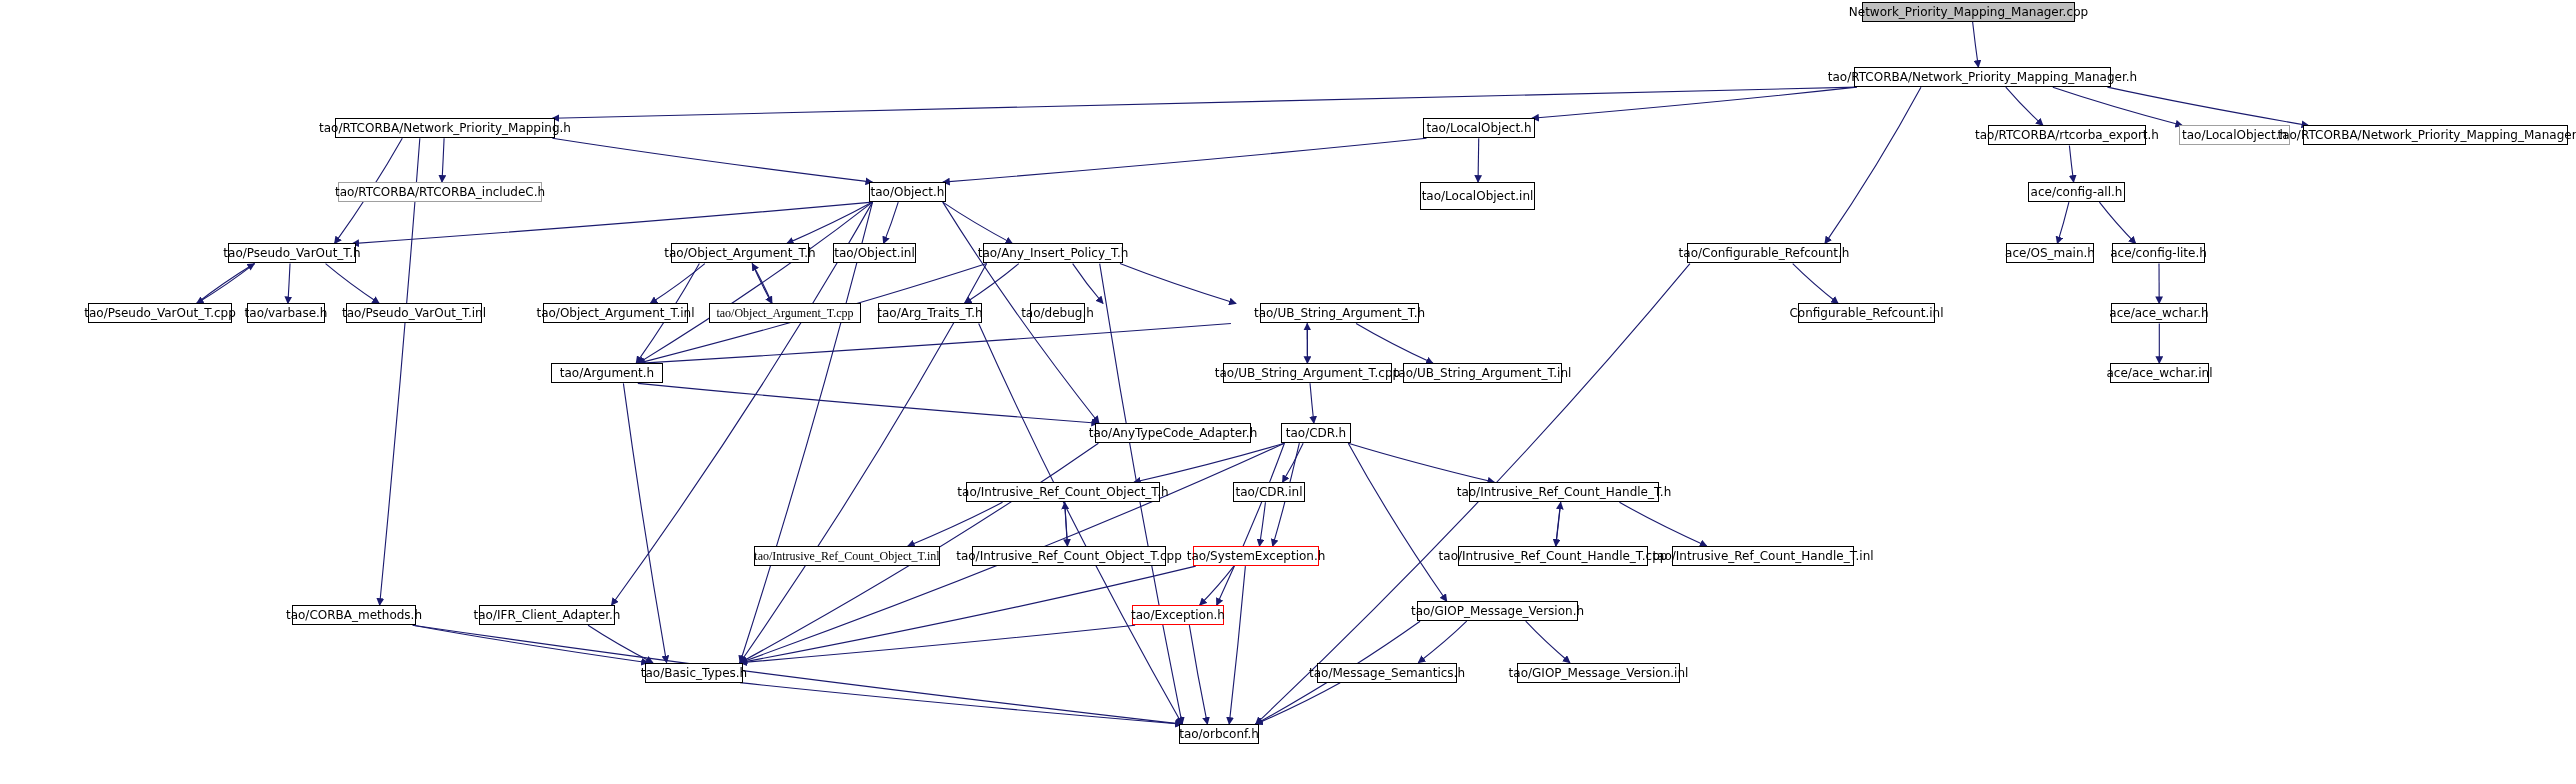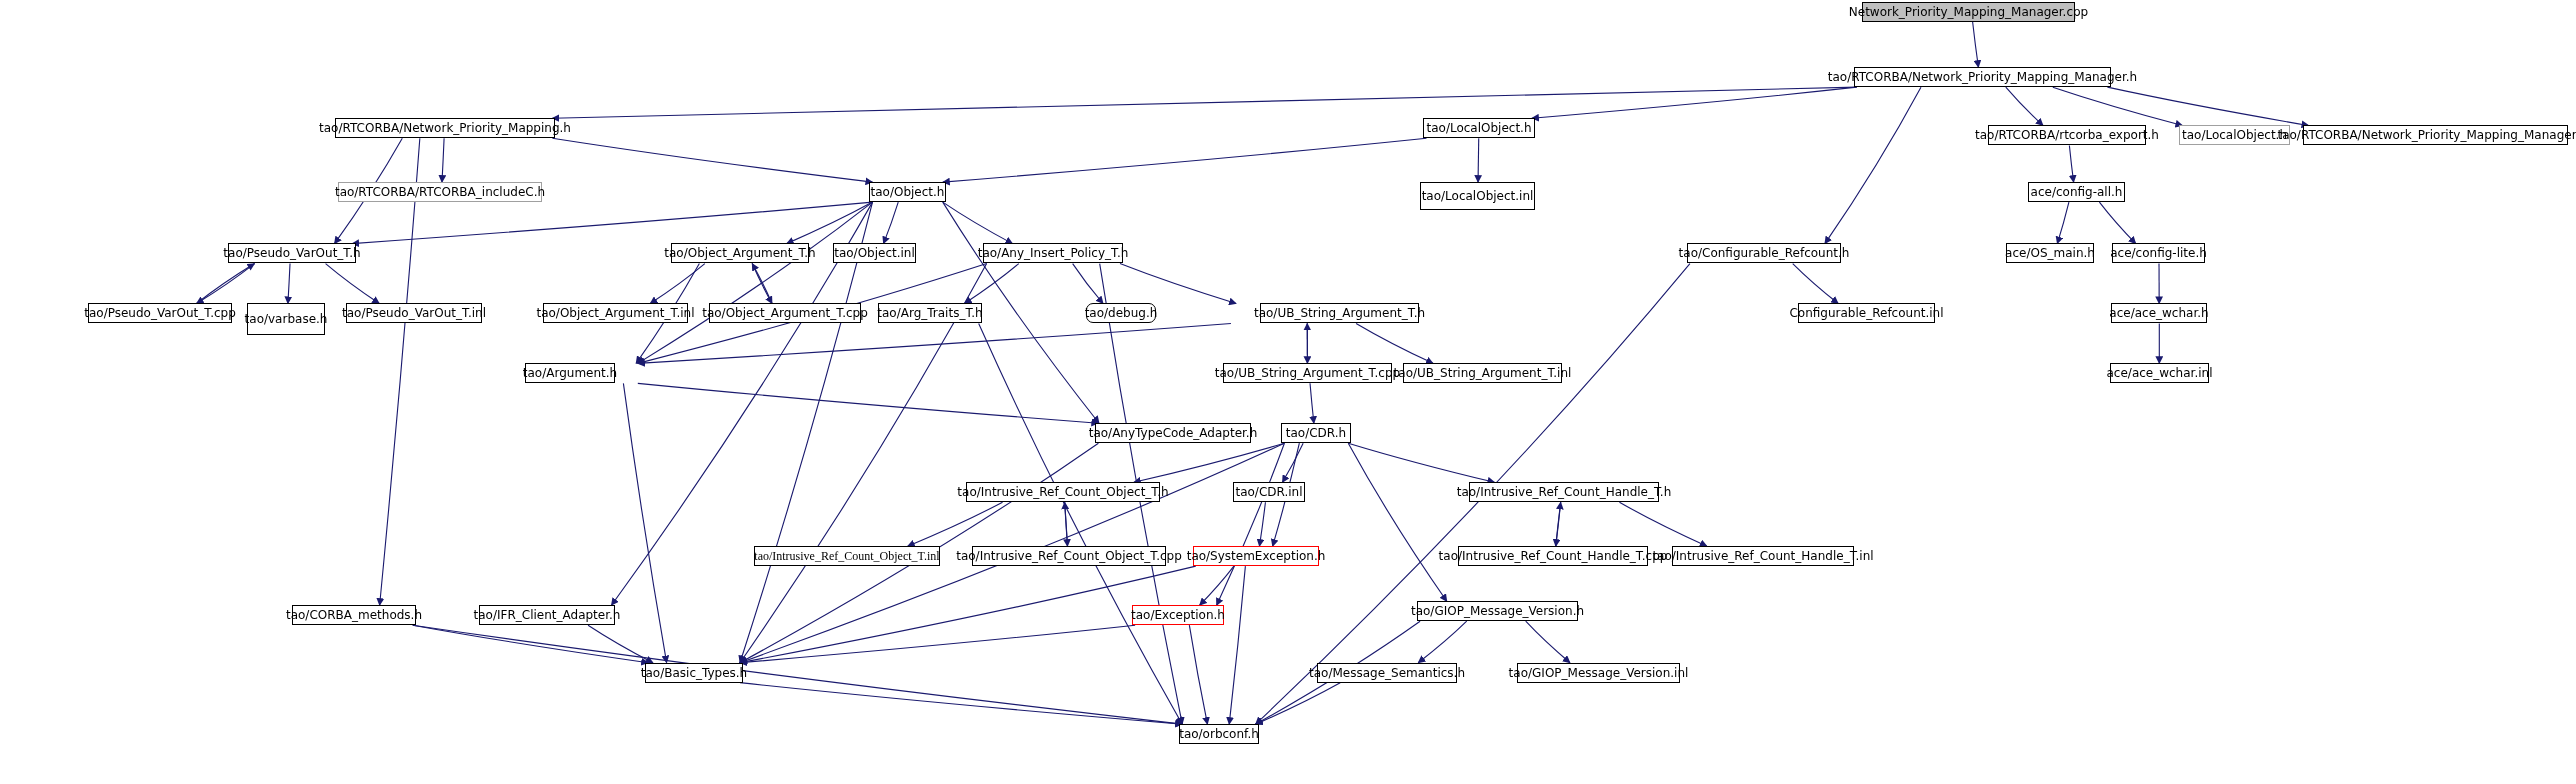--- a/index.html
+++ b/index.html
@@ -137,33 +137,33 @@
       <div class="node" style="left: 1420px; top: 182px; width: 115px; height: 28px;">tao/LocalObject.inl</div>
       <div class="node" style="left: 2028px; top: 182px; width: 97px; height: 20px;">ace/config-all.h</div>
       <div class="node" style="left: 228px; top: 243px; width: 128px; height: 20px;">tao/Pseudo_VarOut_T.h</div>
       <div class="node" style="left: 671px; top: 243px; width: 138px; height: 20px;">tao/Object_Argument_T.h</div>
       <div class="node" style="left: 833px; top: 243px; width: 83px; height: 20px;">tao/Object.inl</div>
       <div class="node" style="left: 983px; top: 243px; width: 140px; height: 20px;">tao/Any_Insert_Policy_T.h</div>
       <div class="node" style="left: 1687px; top: 243px; width: 154px; height: 20px;">tao/Configurable_Refcount.h</div>
       <div class="node" style="left: 2006px; top: 243px; width: 88px; height: 20px;">ace/OS_main.h</div>
       <div class="node" style="left: 2112px; top: 243px; width: 93px; height: 20px;">ace/config-lite.h</div>
       <div class="node" style="left: 88px; top: 303px; width: 144px; height: 20px;">tao/Pseudo_VarOut_T.cpp</div>
-      <div class="node" style="left: 247px; top: 303px; width: 78px; height: 32px; text-align: center;">tao/varbase.h</div>
+      <div class="node" style="left: 247px; top: 303px; width: 78px; height: 20px; text-align: center;">tao/varbase.h</div>
       <div class="node" style="left: 346px; top: 303px; width: 136px; height: 20px;">tao/Pseudo_VarOut_T.inl</div>
       <div class="node" style="left: 543px; top: 303px; width: 145px; height: 20px;">tao/Object_Argument_T.inl</div>
-      <div class="node" style="left: 709px; top: 303px; width: 152px; height: 20px;">tao/Object_Argument_T.cpp</div>
+      <div class="node" style="left: 709px; top: 303px; width: 152px; height: 20px; font-family: Liberation Serif, serif;">tao/Object_Argument_T.cpp</div>
       <div class="node" style="left: 878px; top: 303px; width: 104px; height: 20px;">tao/Arg_Traits_T.h</div>
-      <div class="node" style="left: 1086px; top: 303px; width: 70px; height: 20px; border-radius: 7px;">tao/debug.h</div>
+      <div class="node" style="left: 1030px; top: 303px; width: 55px; height: 20px;">tao/debug.h</div>
       <div class="node" style="left: 1228px; top: 303px; width: 159px; height: 20px; margin-left: 32px;">tao/UB_String_Argument_T.h</div>
       <div class="node" style="left: 1798px; top: 303px; width: 137px; height: 20px;">Configurable_Refcount.inl</div>
       <div class="node" style="left: 2111px; top: 303px; width: 96px; height: 20px;">ace/ace_wchar.h</div>
       <div class="node" style="left: 1223px; top: 363px; width: 169px; height: 20px;">tao/UB_String_Argument_T.cpp</div>
       <div class="node" style="left: 1403px; top: 363px; width: 159px; height: 20px;">tao/UB_String_Argument_T.inl</div>
       <div class="node" style="left: 2110px; top: 363px; width: 99px; height: 20px;">ace/ace_wchar.inl</div>
-      <div class="node" style="left: 525px; top: 363px; width: 90px; height: 20px;">tao/Argument.h</div>
+      <div class="node" style="left: 551px; top: 363px; width: 112px; height: 20px;">tao/Argument.h</div>
       <div class="node" style="left: 1095px; top: 423px; width: 156px; height: 20px;">tao/AnyTypeCode_Adapter.h</div>
       <div class="node" style="left: 1281px; top: 423px; width: 70px; height: 20px;">tao/CDR.h</div>
       <div class="node" style="left: 966px; top: 482px; width: 194px; height: 20px;">tao/Intrusive_Ref_Count_Object_T.h</div>
       <div class="node" style="left: 1233px; top: 482px; width: 72px; height: 20px;">tao/CDR.inl</div>
       <div class="node" style="left: 1469px; top: 482px; width: 190px; height: 20px;">tao/Intrusive_Ref_Count_Handle_T.h</div>
       <div class="node" style="left: 754px; top: 546px; width: 186px; height: 20px; font-family: Liberation Serif, serif;">tao/Intrusive_Ref_Count_Object_T.inl</div>
       <div class="node" style="left: 972px; top: 546px; width: 194px; height: 20px;">tao/Intrusive_Ref_Count_Object_T.cpp</div>
       <div class="node red" style="left: 1193px; top: 546px; width: 126px; height: 20px;">tao/SystemException.h</div>
       <div class="node" style="left: 1458px; top: 546px; width: 190px; height: 20px;">tao/Intrusive_Ref_Count_Handle_T.cpp</div>
       <div class="node" style="left: 1672px; top: 546px; width: 182px; height: 20px;">tao/Intrusive_Ref_Count_Handle_T.inl</div>

